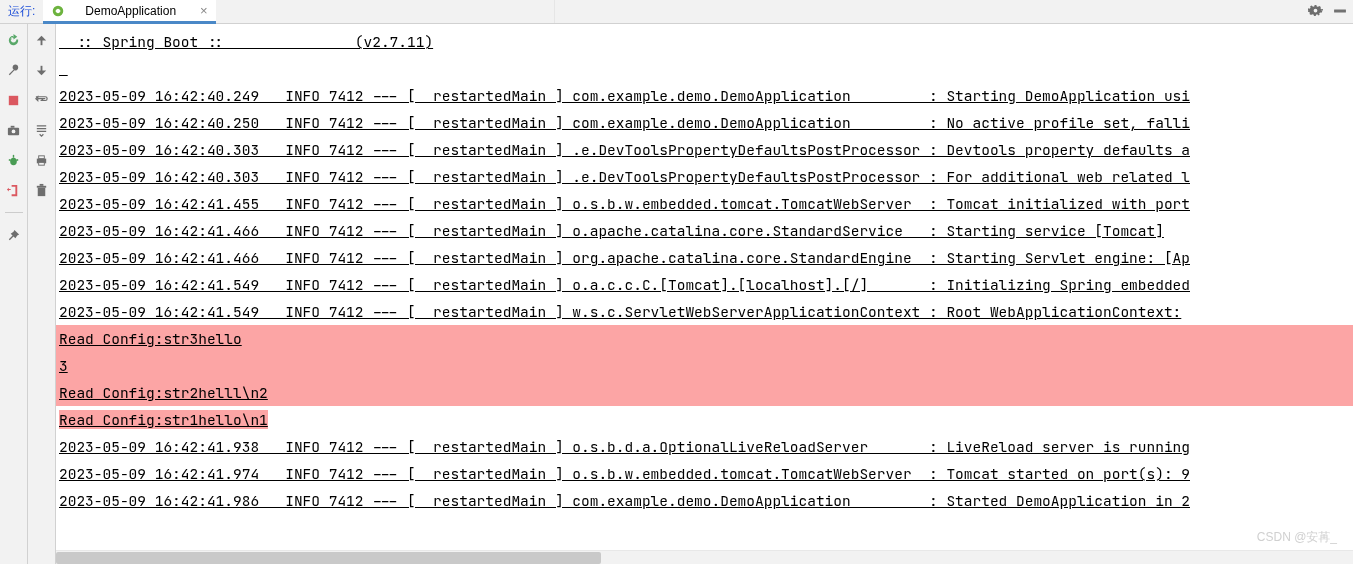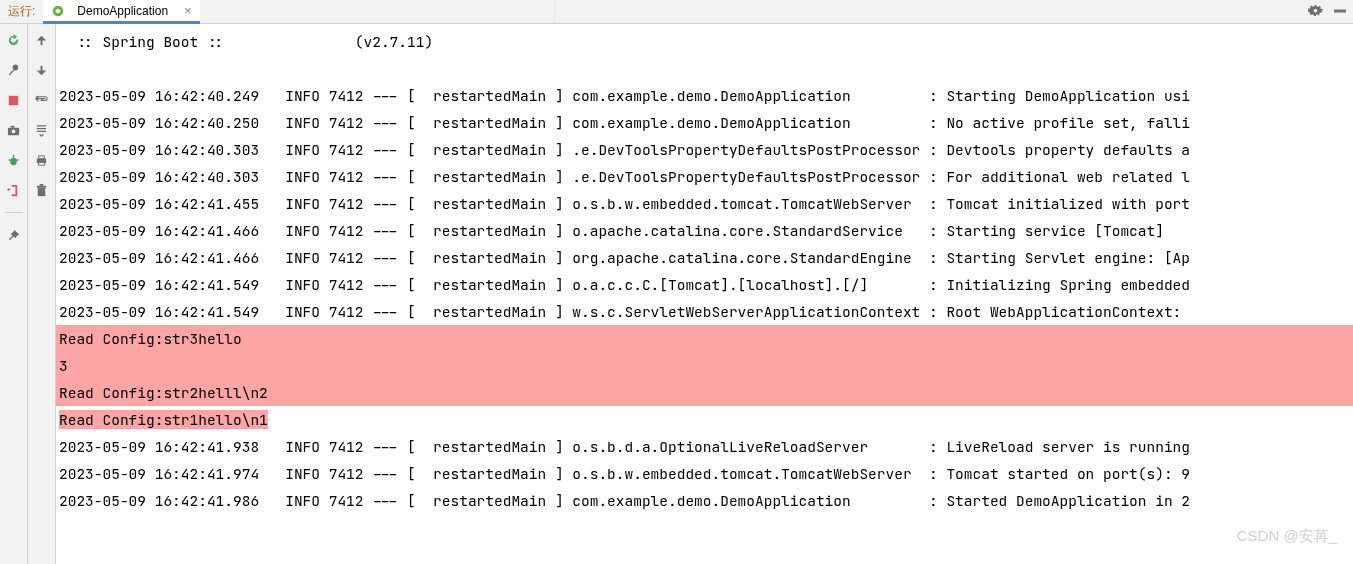--- a/index.html
+++ b/index.html
@@ -16,31 +16,31 @@
   height: 24px;
   display: flex;
   align-items: center;
   border-bottom: 1px solid #d1d1d1;
   background: #f2f2f2;
   position: relative;
 }
 .run-label {
   padding: 0 8px;
   font-size: 12px;
-  color: #a16207;
+  color: #1d4ed8;
 }
 .tab {
   display: inline-flex;
   align-items: center;
   padding: 0 8px;
   height: 24px;
   background: #fff;
   border-bottom: 3px solid #4a88c7;
   margin-bottom: -1px;
-  gap: 12px;
+  gap: 20px;
 }
 .tab-icon {
   width: 14px; height: 14px;
   display: inline-flex; align-items: center; justify-content: center;
 }
 .tab-label { color: #000; }
 .tab-close { color: #888; font-size: 13px; padding-left: 4px; cursor: pointer; }
 .top-right {
   position: absolute;
   right: 6px;
@@ -77,22 +77,23 @@
 .ico svg { width: 15px; height: 15px; }
 .ico.green svg { fill: #59a869; }
 .ico.red svg { fill: #db5860; }
 .ico.grey svg { fill: #6e6e6e; }
 .ico.greenbug svg { fill: #499c54; }
 
 .console-wrap {
   flex: 1;
   overflow: hidden;
   display: flex;
-  flex-direction: row;
-  position: relative;
+  flex-direction: column;
+  position: relative;
+  text-decoration: underline;
 }
 .console {
   flex: 1;
   overflow: auto;
   padding: 4px 0 0 0;
   font-family: "JetBrains Mono", "Consolas", monospace;
   font-size: 14.5px;
   line-height: 27px;
   color: #000;
   white-space: pre;
@@ -113,21 +114,21 @@
   left: 0; top: 1px;
   width: 42%;
   height: 12px;
   background: #c9c9c9;
   border-radius: 2px;
 }
 .watermark {
   position: absolute;
   right: 16px;
   bottom: 18px;
-  font-size: 15px;
+  font-size: 12px;
   color: #d0d0d0;
   pointer-events: none;
   font-family: sans-serif;
 }
 .vdiv {
   position: absolute;
   top: 0; bottom: 0;
   width: 1px;
   background: #e6e6e6;
   left: 554px;

